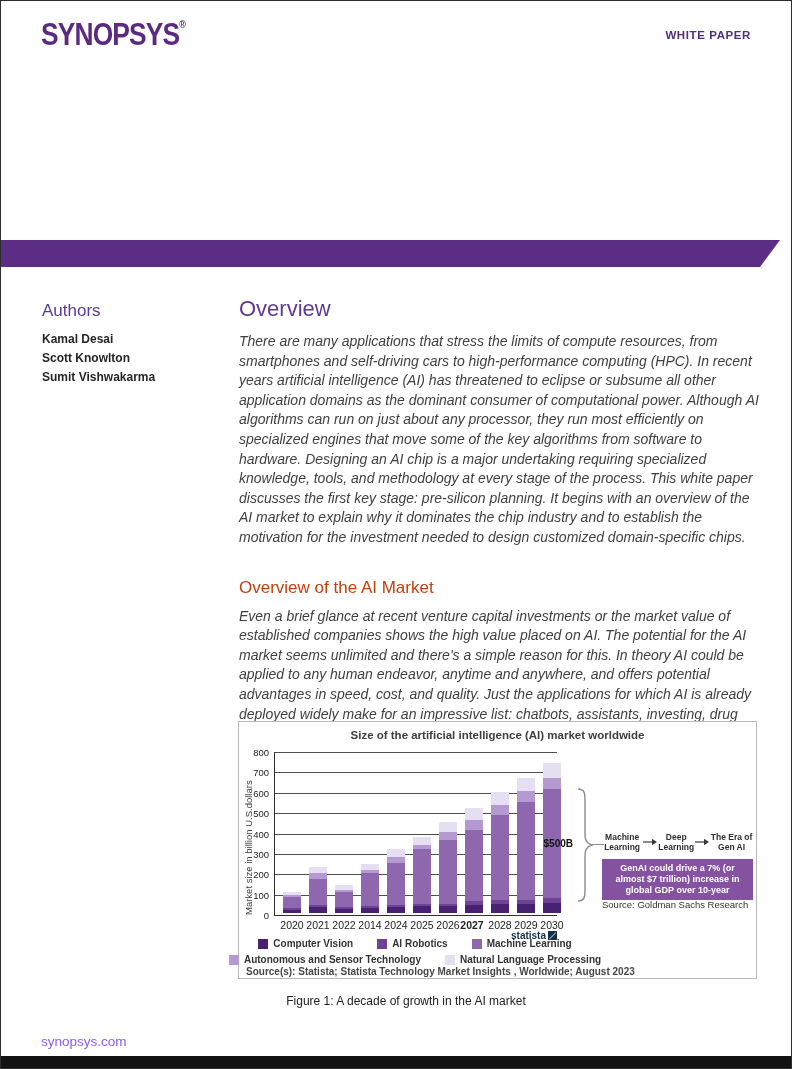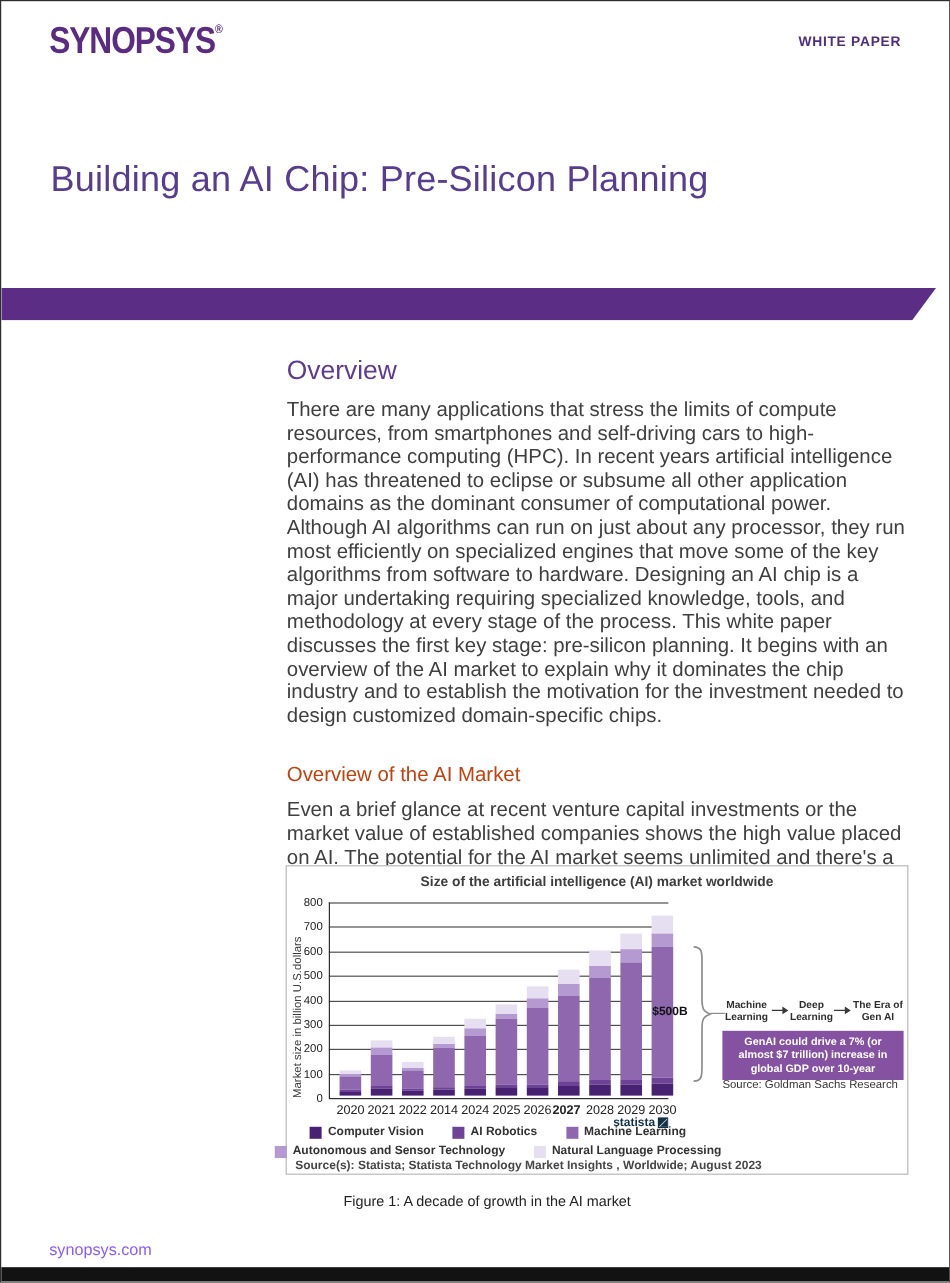--- a/index.html
+++ b/index.html
@@ -45,21 +45,21 @@
   }
 
   
   .authors { position: absolute; left: 41px; top: 300px; width: 170px; }
   .authors h3 { color: #5e3a94; font-size: 17px; font-weight: normal; margin-bottom: 9px; }
   .author-name { font-size: 12px; font-weight: bold; color: #262626; line-height: 19px; }
 
   .content { position: absolute; left: 238px; top: 295px; width: 522px; }
   .content h2 { color: #5e3a94; font-size: 22px; font-weight: normal; margin-bottom: 10px; }
   .content h3 { color: #c2410c; font-size: 17px; font-weight: normal; margin: 30px 0 9px 0; }
-  .body-text { font-size: 17px; color: #3f3f3f; line-height: 19.6px; text-align: left; }
+  .body-text { font-size: 14px; color: #3f3f3f; line-height: 19.6px; text-align: left; font-style: italic; }
 
   
   .chart-panel {
     position: absolute; left: 237px; top: 720px;
     width: 519px; height: 258px;
     border: 1px solid #b9b9b9;
     background: #fff;
   }
   .chart-title {
     position: absolute; left: 0; right: 0; top: 7px;
@@ -140,23 +140,28 @@
   }
 </style>
 </head>
 <body>
 
 <div class="page">
 
   <div class="brand"><span>SYNOPSYS</span><sup>®</sup></div>
   <div class="doc-type">WHITE PAPER</div>
 
-  <h1 class="main-title">Building an AI Chip: Pre-Silicon Planning</h1>
   <div class="divider-bar"></div>
 
+  <div class="authors">
+    <h3>Authors</h3>
+    <div class="author-name">Kamal Desai</div>
+    <div class="author-name">Scott Knowlton</div>
+    <div class="author-name">Sumit Vishwakarma</div>
+  </div>
 
   <div class="content">
     <h2>Overview</h2>
     <p class="body-text">There are many applications that stress the limits of compute resources, from smartphones and self-driving cars to high-performance computing (HPC). In recent years artificial intelligence (AI) has threatened to eclipse or subsume all other application domains as the dominant consumer of computational power. Although AI algorithms can run on just about any processor, they run most efficiently on specialized engines that move some of the key algorithms from software to hardware. Designing an AI chip is a major undertaking requiring specialized knowledge, tools, and methodology at every stage of the process. This white paper discusses the first key stage: pre-silicon planning. It begins with an overview of the AI market to explain why it dominates the chip industry and to establish the motivation for the investment needed to design customized domain-specific chips.</p>
     <h3>Overview of the AI Market</h3>
     <p class="body-text">Even a brief glance at recent venture capital investments or the market value of established companies shows the high value placed on AI. The potential for the AI market seems unlimited and there's a simple reason for this. In theory AI could be applied to any human endeavor, anytime and anywhere, and offers potential advantages in speed, cost, and quality. Just the applications for which AI is already deployed widely make for an impressive list: chatbots, assistants, investing, drug discovery, semi-autonomous vehicles, security systems, and much more. This all adds up to a business that's big and growing quickly. Figure 1 shows the actual and projected AI market size for the current decade.</p>
   </div>
 
   <div class="chart-panel">
     <div class="chart-title">Size of the artificial intelligence (AI) market worldwide</div>

